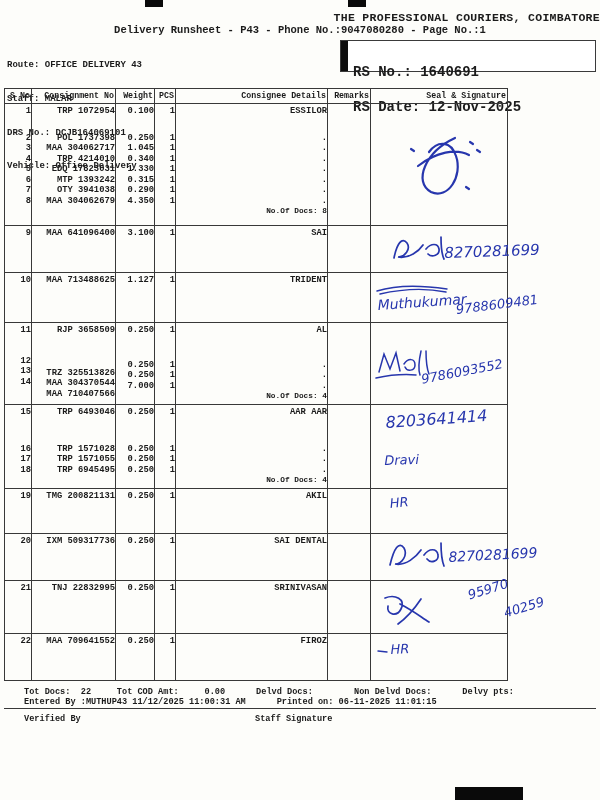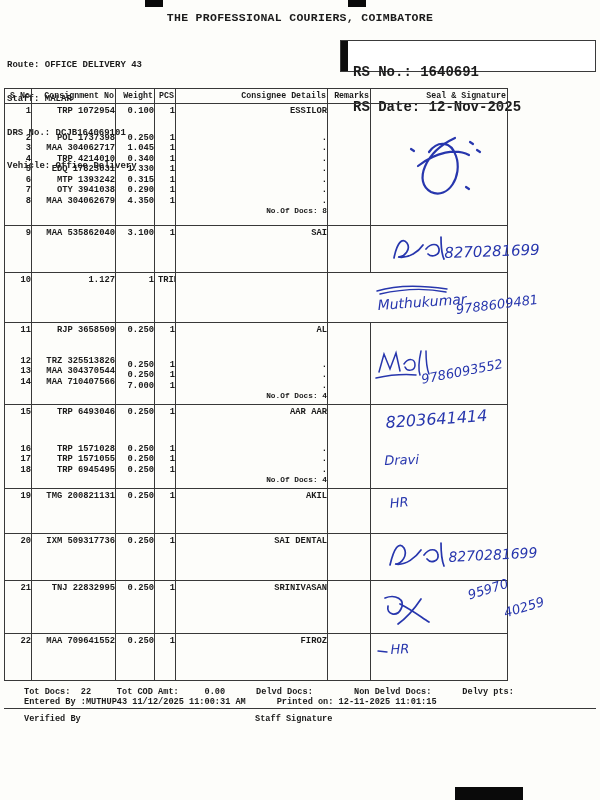--- a/index.html
+++ b/index.html
@@ -7,21 +7,21 @@
   .page{
     width:600px; height:800px; position:relative; margin:0 auto;
     background:#fdfdfa; overflow:hidden;
     font-family:"Liberation Mono","DejaVu Sans Mono",monospace;
     color:#1b1b1b;
   }
   .artifact{ position:absolute; background:#0a0a0a; }
   .a1{ left:145px; top:0; width:18px; height:7px; }
   .a2{ left:348px; top:0; width:18px; height:7px; }
   .a3{ left:455px; top:787px; width:68px; height:13px; }
-  .hdr-title{ position:absolute; top:11px; left:0; width:100%; text-align:center;
+  .hdr-title{ position:absolute; top:11px; left:0; width:100%; text-align:right;
     font-weight:bold; font-size:11.5px; letter-spacing:.3px; }
   .hdr-sub{ position:absolute; top:24px; left:0; width:100%; text-align:center;
     font-weight:bold; font-size:10.5px; }
   .hdr-left{ position:absolute; top:38px; left:7px; font-size:9px; font-weight:bold;
     line-height:11.2px; white-space:pre; }
   .rs-box{ position:absolute; top:40px; left:340px; width:256px; height:32px;
     border:1px solid #3a3a3a; display:flex; background:#fff; }
   .rs-bar{ width:7px; height:100%; background:#0d0d0d; }
   .rs-text{ padding:3px 5px; font-size:14px; font-weight:bold; line-height:11.5px; white-space:pre; }
   .table{ position:absolute; top:88px; left:4px; width:504px;
@@ -46,20 +46,21 @@
 </head>
 <body>
 
 <div class="page">
 
   <div class="artifact a1"></div>
   <div class="artifact a2"></div>
   <div class="artifact a3"></div>
 
   <div class="hdr-title">THE PROFESSIONAL COURIERS, COIMBATORE</div>
+  <div class="hdr-sub">Delivery Runsheet - P43 - Phone No.:9047080280 - Page No.:1</div>
 
   <div class="hdr-left">
     <div>Route: OFFICE DELIVERY 43</div>
     <div>Staff: MALAR</div>
     <div>DRS No.: DCJB164069101</div>
     <div>Vehicle: Office Delivery</div>
   </div>
 
   <div class="rs-box">
     <div class="rs-bar"></div>
@@ -133,37 +134,40 @@
             <div class="note">No.Of Docs: 8</div>
           </div>
           <div></div>
           <div></div>
         </div>
         <div class="tgroup" style="min-height: 47px;">
           <div>
             <div class="line">9</div>
           </div>
           <div>
-            <div class="line">MAA 535862040</div>
+            <div class="line">MAA 641096400</div>
           </div>
           <div>
             <div class="line">3.100</div>
           </div>
           <div>
             <div class="line">1</div>
           </div>
           <div>
             <div class="line">SAI</div>
           </div>
           <div></div>
           <div></div>
         </div>
         <div class="tgroup" style="min-height: 50px;">
           <div>
             <div class="line">10</div>
+          </div>
+          <div>
+            <div class="line">MAA 713488625</div>
           </div>
           <div>
             <div class="line">1.127</div>
           </div>
           <div>
             <div class="line">1</div>
           </div>
           <div>
             <div class="line">TRIDENT</div>
           </div>
@@ -172,21 +176,21 @@
         </div>
         <div class="tgroup" style="min-height: 82px;">
           <div>
             <div class="line">11</div>
             <div class="line" style="margin-top: 20px;">12</div>
             <div class="line">13</div>
             <div class="line">14</div>
           </div>
           <div>
             <div class="line">RJP 3658509</div>
-            <div class="line" style="margin-top: 20px;">TRZ 325513826</div>
+            <div class="line" style="margin-top: 32px;">TRZ 325513826</div>
             <div class="line">MAA 304370544</div>
             <div class="line">MAA 710407566</div>
           </div>
           <div>
             <div class="line">0.250</div>
             <div class="line" style="margin-top: 24px;">0.250</div>
             <div class="line">0.250</div>
             <div class="line">7.000</div>
           </div>
           <div>
@@ -313,21 +317,21 @@
           <div>
             <div class="line">FIROZ</div>
           </div>
           <div></div>
           <div></div>
         </div>
       </div>
   </div>
 
   <div class="ft-line" style="top:687px">Tot Docs:  22     Tot COD Amt:     0.00      Delvd Docs:        Non Delvd Docs:      Delvy pts:</div>
-  <div class="ft-line" style="top:697px">Entered By :MUTHUP43 11/12/2025 11:00:31 AM      Printed on: 12-11-2025 11:01:15</div>
+  <div class="ft-line" style="top:697px">Entered By :MUTHUP43 11/12/2025 11:00:31 AM      Printed on: 06-11-2025 11:01:15</div>
   <div class="sep"></div>
   <div class="ft-line" style="top:714px">Verified By</div>
   <div class="verify-staff">Staff Signature</div>
 
   <svg class="ink-svg" id="ink-svg">
       <path d="M455 138 C 425 152, 413 182, 431 192 C 448 200, 463 176, 456 156 C 451 141, 438 140, 429 152 M 418 166 C 436 152, 456 148, 469 155 M 470 142 l3 2 M 477 150 l3 2 M 411 149 l3 2 M 466 187 l3 2" stroke="#2736ad" stroke-width="2.2" fill="none" stroke-linecap="round"></path>
       <path d="M394 258 C 397 243, 402 237, 407 243 C 411 249, 405 257, 398 257 C 409 259, 419 251, 423 245 M 426 249 C 431 243, 438 243, 439 249 C 440 255, 432 258, 428 254 M 441 237 C 441 247, 442 255, 444 259" stroke="#2736ad" stroke-width="1.7" fill="none" stroke-linecap="round"></path>
       <path d="M377 291 C 396 285, 420 285, 447 289 M 380 294 C 402 289, 426 288, 446 292" stroke="#2736ad" stroke-width="1.4" fill="none" stroke-linecap="round"></path>
       <path d="M379 372 L 384 354 L 390 369 L 396 353 L 400 371 M 404 364 C 408 358, 415 358, 415 365 C 415 371, 407 372, 405 367 M 421 351 C 419 360, 418 369, 420 375 M 426 351 C 426 360, 427 369, 429 374 M 376 378 C 390 375, 404 374, 416 375" stroke="#2736ad" stroke-width="1.5" fill="none" stroke-linecap="round"></path>
       <path d="M390 565 C 394 548, 399 541, 404 548 C 408 555, 402 564, 395 564 C 406 566, 416 557, 421 550 M 424 555 C 429 548, 437 548, 438 555 C 439 561, 431 564, 427 559 M 441 543 C 441 553, 442 561, 444 566" stroke="#2736ad" stroke-width="1.7" fill="none" stroke-linecap="round"></path>

